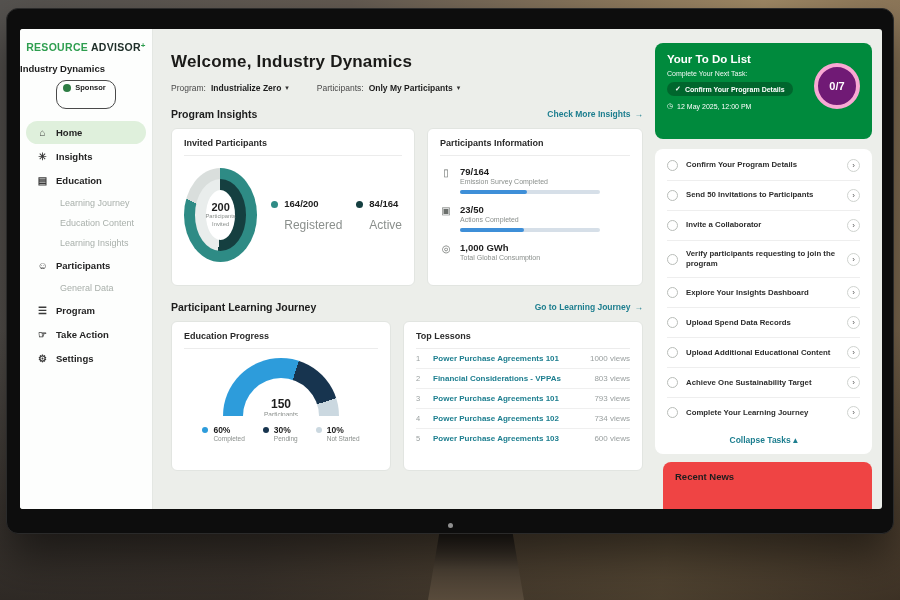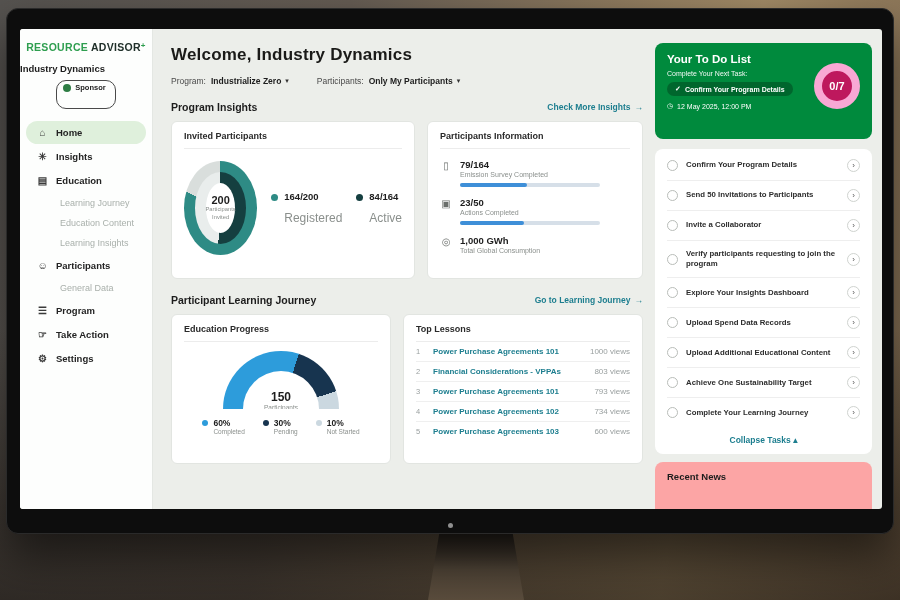--- a/index.html
+++ b/index.html
@@ -29,21 +29,21 @@
         display:flex; align-items:center; gap:4px; cursor:pointer; }
   .sponsor-dot { width:8px; height:8px; border-radius:50%; background:#2E7D44; }
   .nav-item { display:flex; align-items:center; gap:7px; padding:6px 10px; margin:1px 6px;
         font-size:9.5px; font-weight:bold; color:#242424; border-radius:14px; cursor:pointer; }
   .nav-item .nav-ic { font-size:10px; width:13px; text-align:center; color:#3a3a3a; }
   .nav-item.active { background:#DFF0DC; }
   .nav-sub { padding:5px 10px 5px 34px; margin:0 6px; font-size:9px; color:#A9B0AB; cursor:pointer; }
 
   
   .content { flex:1; display:flex; padding:0 10px 0 18px; gap:12px; overflow:hidden; }
-  .main-col { width:472px; min-width:472px; padding-top:16px; }
+  .main-col { width:472px; min-width:472px; padding-top:23px; }
   .page-title { font-size:17px; font-weight:bold; color:#1a1a18; letter-spacing:.2px; }
   .filters { display:flex; gap:28px; margin-top:11px; align-items:center; font-size:8.5px; color:#4a4a4a; }
   .filter { display:flex; align-items:center; cursor:pointer; }
   .filter-value { font-weight:bold; color:#1d1d1d; margin-left:5px; }
   .chev { font-size:7px; margin-left:4px; color:#333; }
   .sec-head { display:flex; justify-content:space-between; align-items:center; margin-top:15px; margin-bottom:8px; }
   .sec-title { font-size:10.5px; font-weight:bold; color:#1d1d1d; }
   .sec-link { font-size:8.5px; font-weight:bold; color:#1D7E8F; display:flex; gap:4px; align-items:center; cursor:pointer; }
   .cards { display:flex; gap:12px; }
   .card { background:#fff; border:1px solid #e2e5e1; border-radius:6px; padding:9px 12px; }
@@ -103,30 +103,30 @@
 
   
   .right-col { flex:1; padding-top:14px; }
   .todo-card { background:#008A3D; border-radius:8px; padding:10px 12px; color:#fff; position:relative; height:96px; }
   .todo-title { font-size:11.5px; font-weight:bold; }
   .todo-sub { font-size:7px; margin-top:5px; opacity:.95; }
   .todo-pill { background:#00662D; border-radius:9px; padding:3px 8px; font-size:7px; font-weight:bold;
         display:inline-flex; gap:4px; align-items:center; margin-top:5px; cursor:pointer; }
   .todo-due { font-size:7px; margin-top:6px; display:flex; gap:4px; align-items:center; }
   .todo-ring { position:absolute; right:12px; top:20px; width:46px; height:46px; border-radius:50%;
-        border:8px solid #f9a8d4; background:#be185d; display:flex; align-items:center; justify-content:center;
+        border:4px solid #f9a8d4; background:#701a75; display:flex; align-items:center; justify-content:center;
         font-size:11px; font-weight:bold; }
   .tasks-card { background:#fff; border-radius:8px; margin-top:10px; padding:2px 12px 4px; }
   .task-row { display:flex; align-items:center; gap:8px; padding:8px 0; border-bottom:1px solid #eee; cursor:pointer; }
   .task-check { width:11px; height:11px; min-width:11px; border:1.5px solid #b9bdb9; border-radius:50%; }
   .task-label { flex:1; font-size:7.8px; font-weight:bold; color:#2d2d2d; line-height:1.3; }
   .task-chev { width:13px; height:13px; min-width:13px; border:1px solid #cfd3cf; border-radius:50%;
         font-size:8px; color:#555; display:flex; align-items:center; justify-content:center; }
   .collapse { text-align:center; font-size:8.5px; font-weight:bold; color:#1D7E8F; padding:8px 0 5px; cursor:pointer; }
-  .news-card { background:#fca5a5; border-radius:8px 8px 0 0; margin-top:8px; padding:9px 12px; height:60px; }
+  .news-card { background:#ef4444; border-radius:8px 8px 0 0; margin-top:8px; padding:9px 12px; height:60px;margin-left:8px; }
   .news-title { font-size:9.5px; font-weight:bold; color:#1d1d1d; }
 </style>
 </head>
 <body>
 
 <div class="bg"></div>
 <div class="stand"></div>
 
 <div class="monitor">
   <div class="screen">

